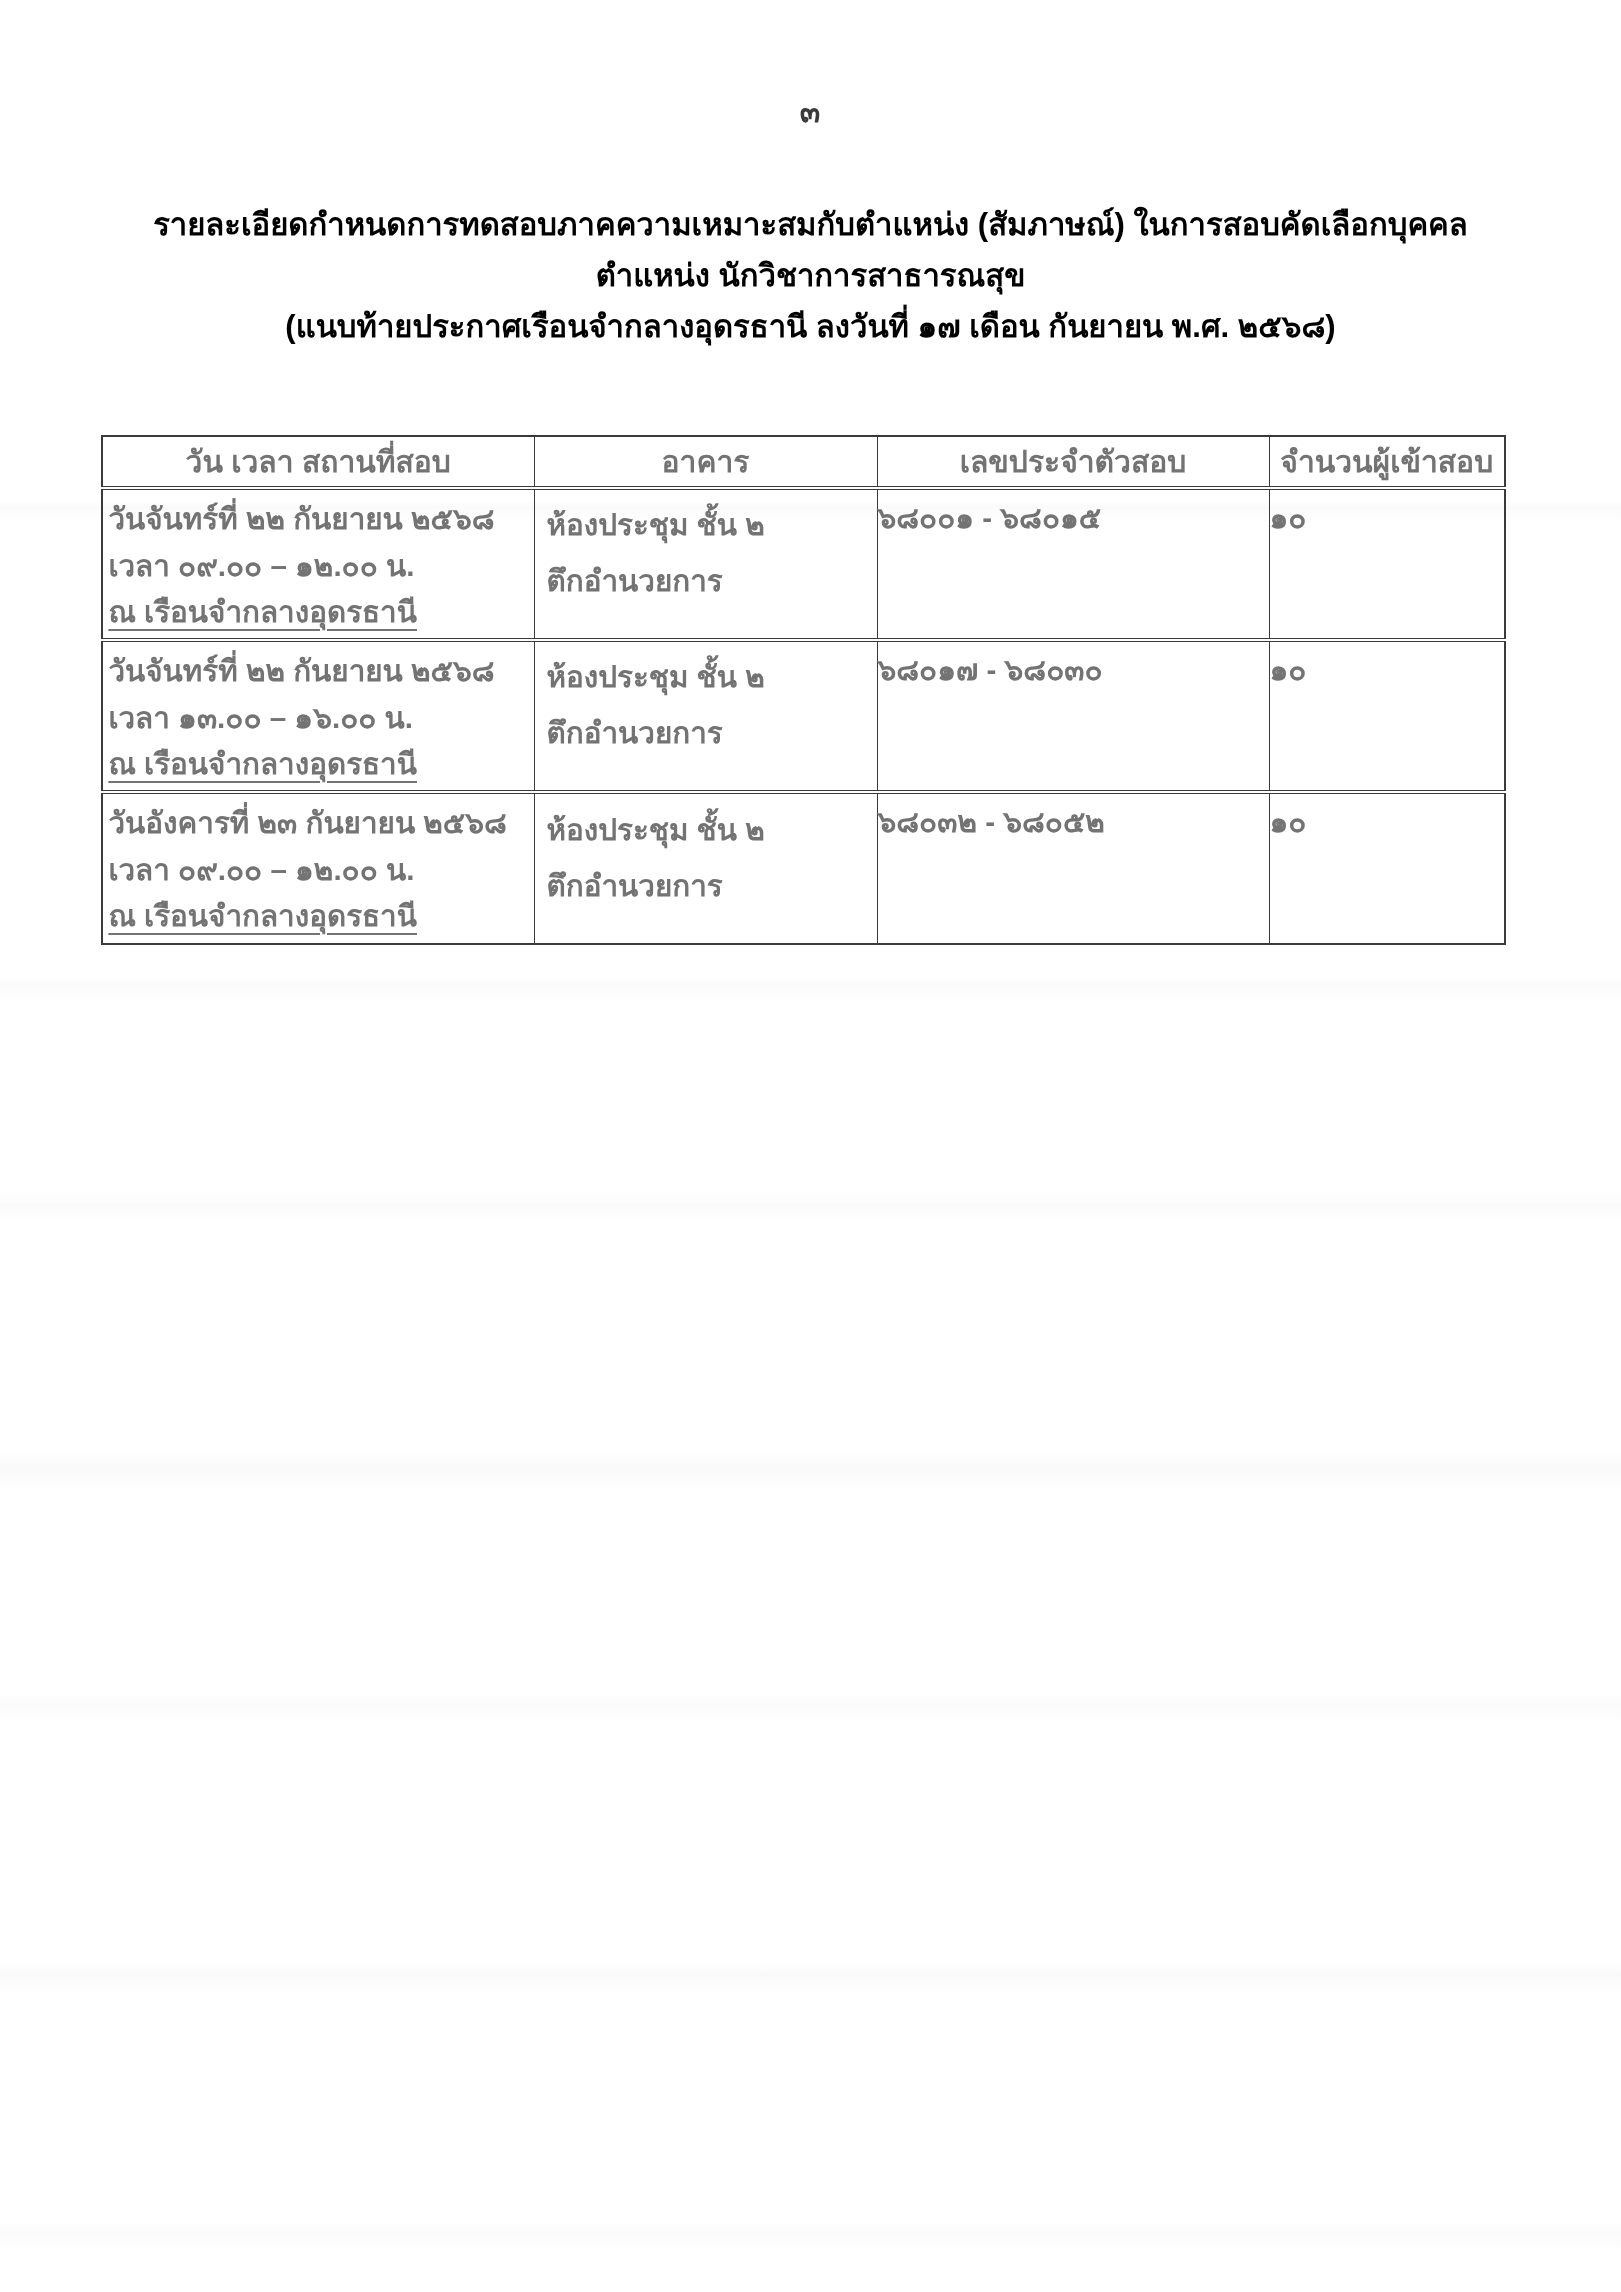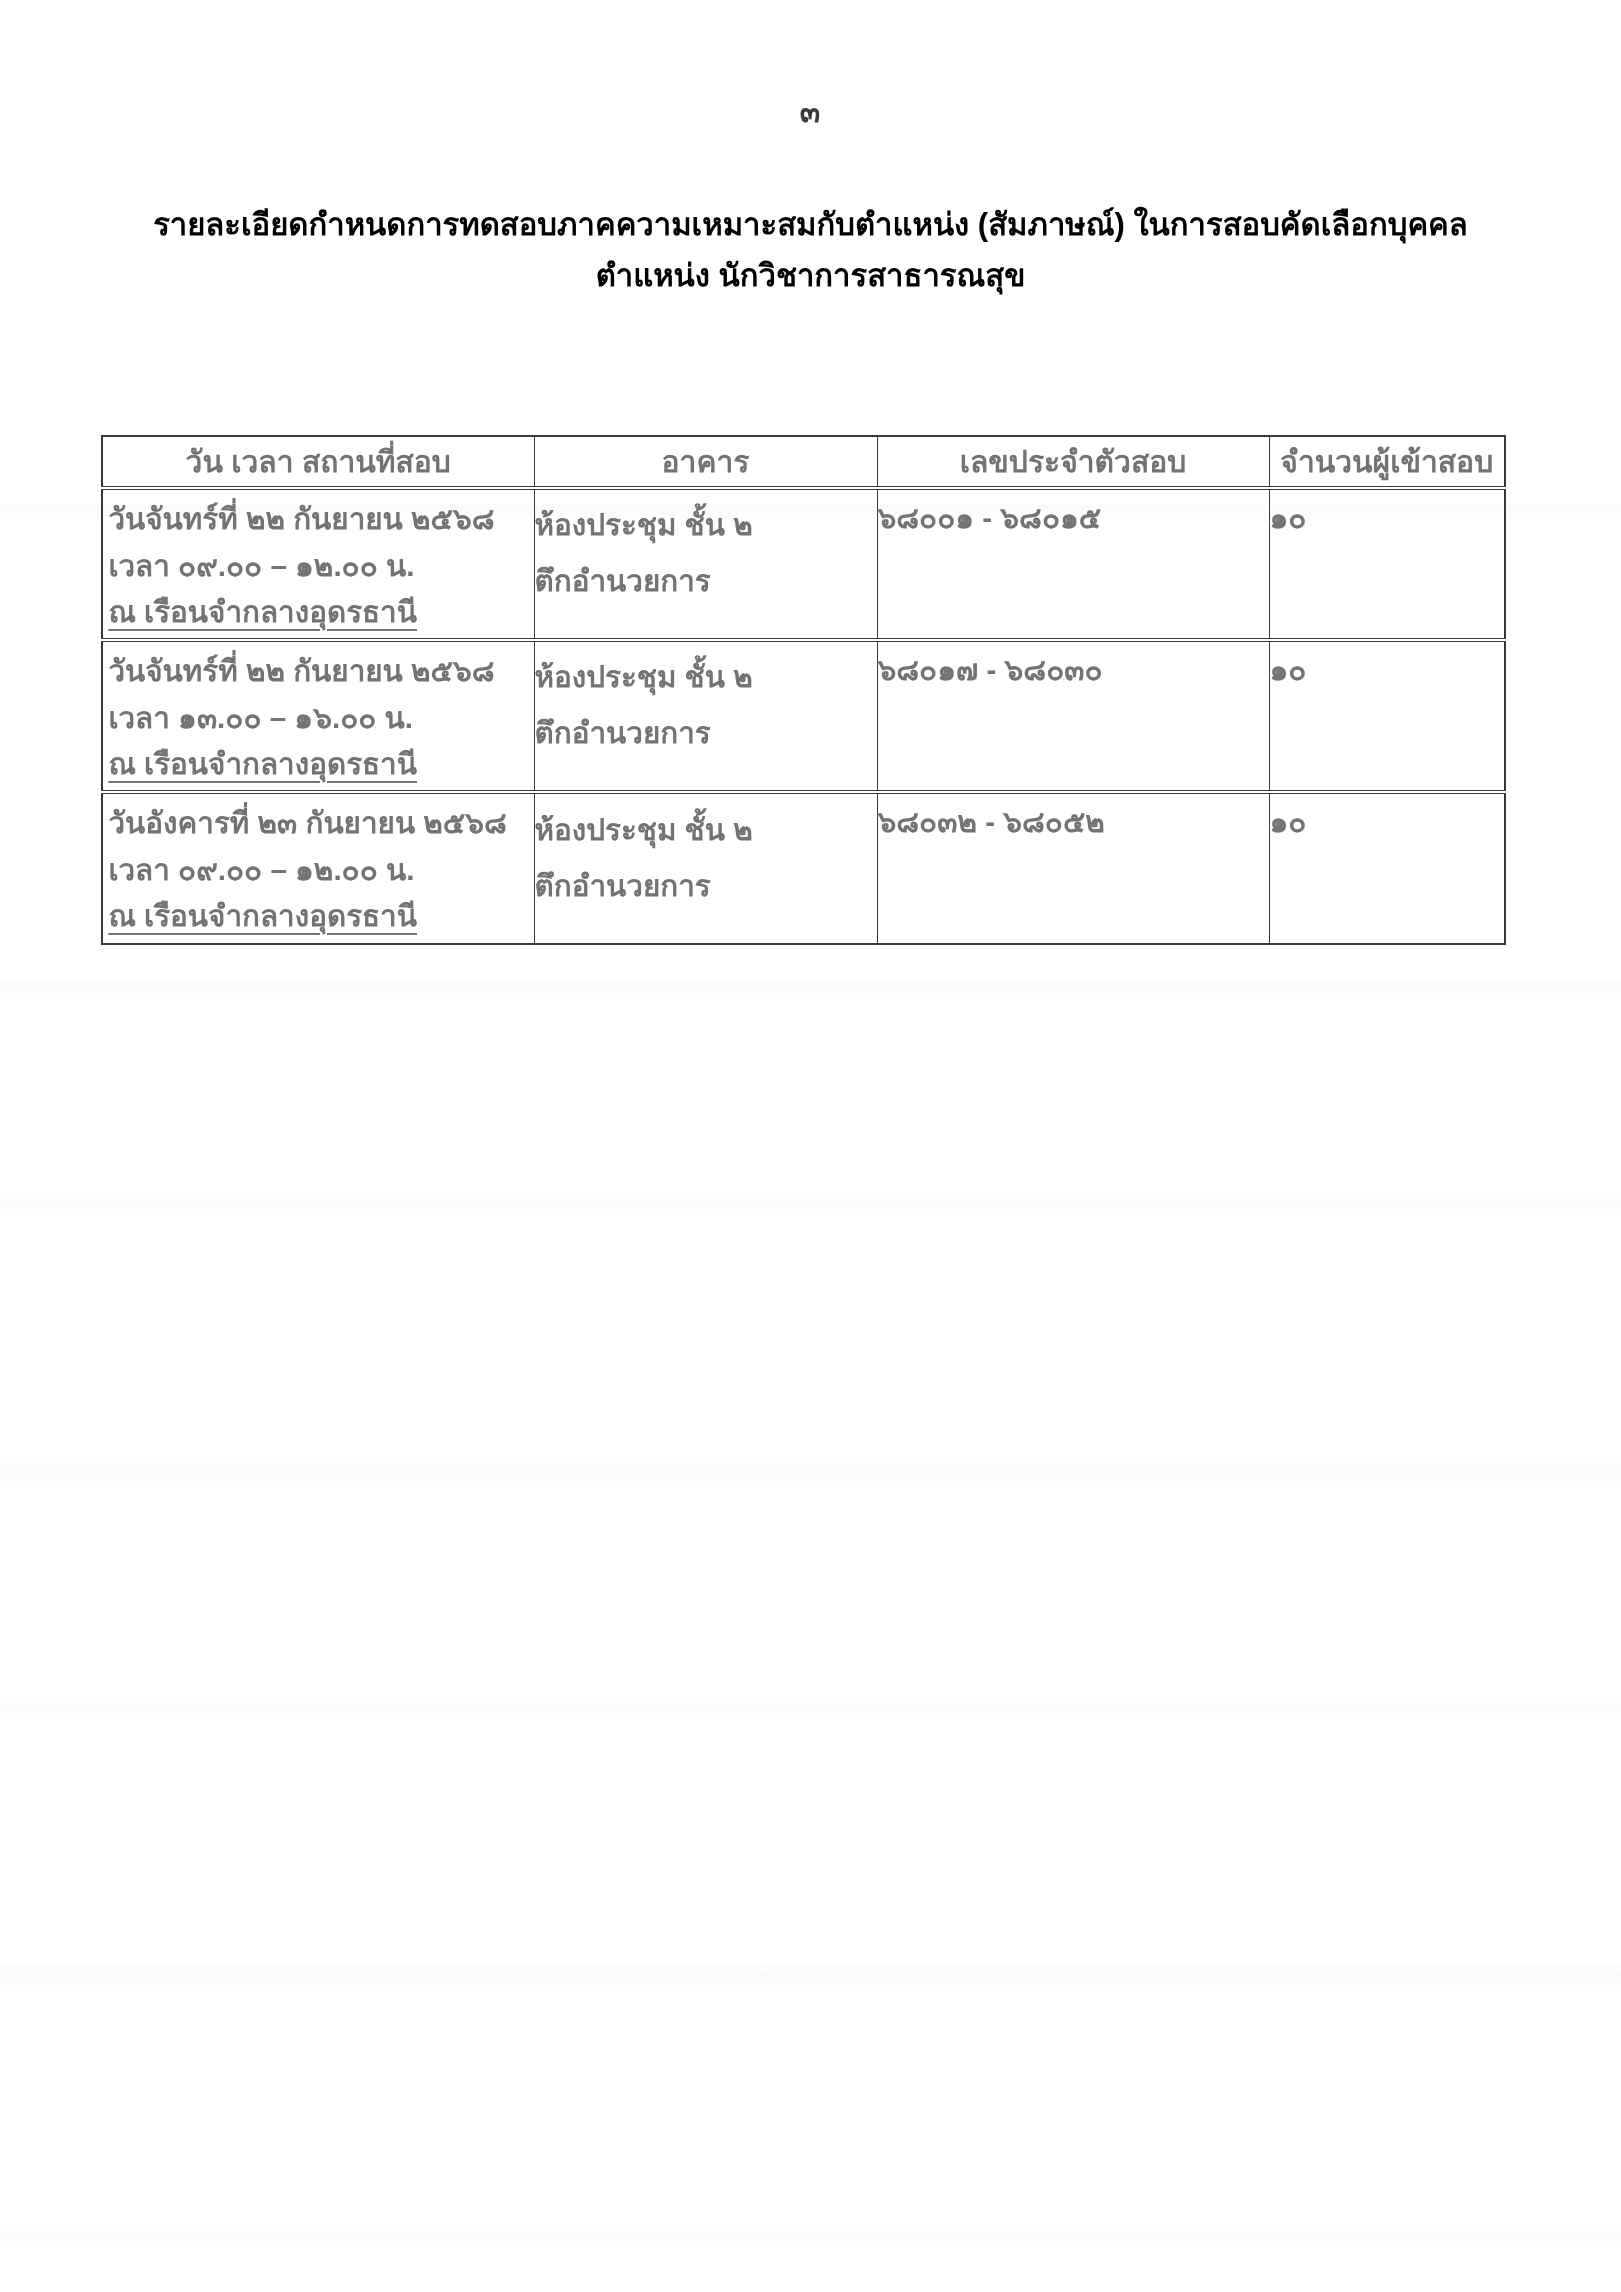--- a/index.html
+++ b/index.html
@@ -98,39 +98,40 @@
     height: 132px;
     padding: 9px 5.4px 7.2px 5.4px;
   }
   .cell-when div { line-height: 39px; }
   .place-line {
     text-decoration: underline;
     text-decoration-thickness: 1.8px;
     text-underline-offset: 7.2px;
   }
   .cell-building { padding-top: 7.2px; }
-  .cell-building div { line-height: 56px; }
+  .cell-building div { line-height: 56px; margin-left: 12px; }
   .cell-ids, .cell-count {
     padding-top: 7.2px;
     line-height: 56px;
     margin-top: 20px;
   }
 </style>
 </head>
 <body>
 
 <div class="page">
 
   <div class="scan-noise"></div>
 
   <div class="page-number">๓</div>
 
   <div class="title-block">
     <div>รายละเอียดกำหนดการทดสอบภาคความเหมาะสมกับตำแหน่ง (สัมภาษณ์) ในการสอบคัดเลือกบุคคล</div>
     <div>ตำแหน่ง นักวิชาการสาธารณสุข</div>
+    <div>(แนบท้ายประกาศเรือนจำกลางอุดรธานี ลงวันที่ ๑๗ เดือน กันยายน พ.ศ. ๒๕๖๘)</div>
   </div>
 
   <table class="schedule">
     <colgroup>
       <col class="c1">
         <col class="c2">
         <col class="c3">
         <col class="c4">
     </colgroup>
     <thead>

